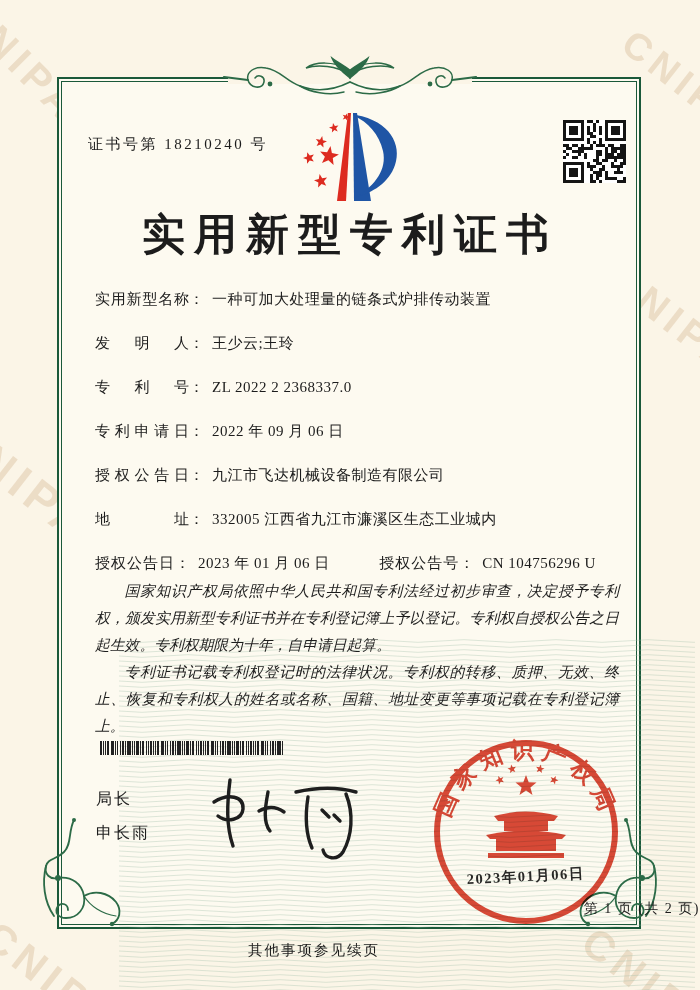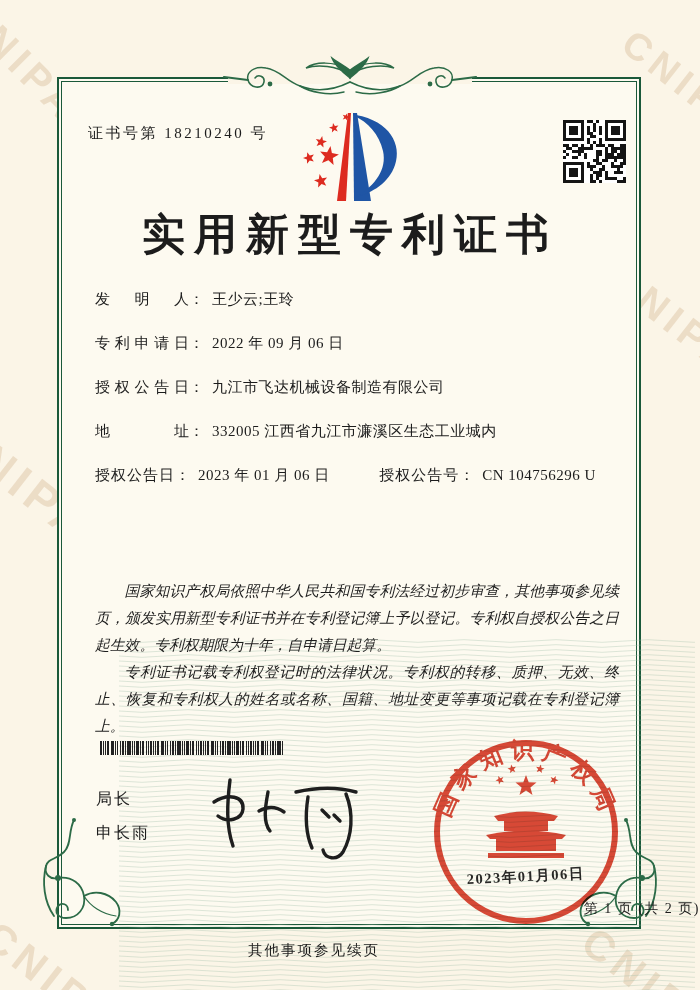--- a/index.html
+++ b/index.html
@@ -32,21 +32,21 @@
   .frame-inner{
     position:absolute; left:2px; top:2px; right:2px; bottom:2px;
     border:1px solid #1a593a;
   }
   .waves{position:absolute; left:60px; top:558px; pointer-events:none;}
   .ornament{position:absolute; pointer-events:none;}
   .orn-top{left:222px; top:56px;}
   .orn-bl{left:38px;  top:818px;}
   .orn-br{left:570px; top:818px; transform:scaleX(-1); transform-origin:46px 0;}
   
-  .cert-no{position:absolute; left:88px; top:124px; font-size:15px; letter-spacing:2.5px;font-family:Liberation Serif, serif;}
+  .cert-no{position:absolute; left:88px; top:135px; font-size:15px; letter-spacing:2.5px;font-family:Liberation Serif, serif;}
   .logo{position:absolute; left:296px; top:103px;}
   .qr{position:absolute; left:563px; top:120px; background:#fff; padding:0;}
   .title{
     position:absolute; left:0; top:206px; width:700px; text-align:center;
     font-size:43px; font-weight:bold; letter-spacing:9px;
   }
   
   .fields{position:absolute; left:95px; top:288px; width:525px; font-size:15px;}
   .frow{margin-bottom:21px; line-height:23px; white-space:nowrap;}
   .flabel{
@@ -373,40 +373,46 @@
       <rect x="48" y="6" width="9" height="9" fill="#141414"></rect>
       <rect x="0" y="42" width="21" height="21" fill="#141414"></rect>
       <rect x="3" y="45" width="15" height="15" fill="#fff"></rect>
       <rect x="6" y="48" width="9" height="9" fill="#141414"></rect>
     </svg>
 
   <div class="title">实用新型专利证书</div>
 
   <div class="fields">
     <div class="frow">
+      <span class="flabel">实用新型名称</span><span class="fcolon">：</span><span class="fvalue">一种可加大处理量的链条式炉排传动装置</span>
+    </div>
+    <div class="frow">
       <span class="flabel">发明人</span><span class="fcolon">：</span><span class="fvalue">王少云;王玲</span>
+    </div>
+    <div class="frow">
+      <span class="flabel">专利号</span><span class="fcolon">：</span><span class="fvalue">ZL 2022 2 2368337.0</span>
     </div>
     <div class="frow">
       <span class="flabel">专利申请日</span><span class="fcolon">：</span><span class="fvalue">2022 年 09 月 06 日</span>
     </div>
     <div class="frow">
       <span class="flabel">授权公告日</span><span class="fcolon">：</span><span class="fvalue">九江市飞达机械设备制造有限公司</span>
     </div>
     <div class="frow">
       <span class="flabel">地址</span><span class="fcolon">：</span><span class="fvalue">332005 江西省九江市濂溪区生态工业城内</span>
     </div>
     <div class="frow grant">
       <span class="glabel">授权公告日</span><span class="fcolon">：</span><span class="fvalue">2023 年 01 月 06 日</span>
       <span class="gsep"></span>
       <span class="glabel">授权公告号</span><span class="fcolon">：</span><span class="fvalue">CN 104756296 U</span>
     </div>
   </div>
 
   <div class="paras">
-    <p>国家知识产权局依照中华人民共和国专利法经过初步审查，其他事项参见续页，颁发实用新型专利证书并在专利登记簿上予以登记。专利权自授权公告之日起生效。专利权期限为十年，自申请日起算。</p>
+    <p>国家知识产权局依照中华人民共和国专利法经过初步审查，决定授予专利权，颁发实用新型专利证书并在专利登记簿上予以登记。专利权自授权公告之日起生效。专利权期限为十年，自申请日起算。</p>
     <p>专利证书记载专利权登记时的法律状况。专利权的转移、质押、无效、终止、恢复和专利权人的姓名或名称、国籍、地址变更等事项记载在专利登记簿上。</p>
   </div>
 
   <svg id="barcode" class="barcode" width="186" height="14">
       <rect x="0" y="0" width="2" height="14" fill="#222"></rect>
       <rect x="3" y="0" width="1" height="14" fill="#222"></rect>
       <rect x="5" y="0" width="1" height="14" fill="#222"></rect>
       <rect x="7" y="0" width="2" height="14" fill="#222"></rect>
       <rect x="11" y="0" width="3" height="14" fill="#222"></rect>
       <rect x="15" y="0" width="1" height="14" fill="#222"></rect>

